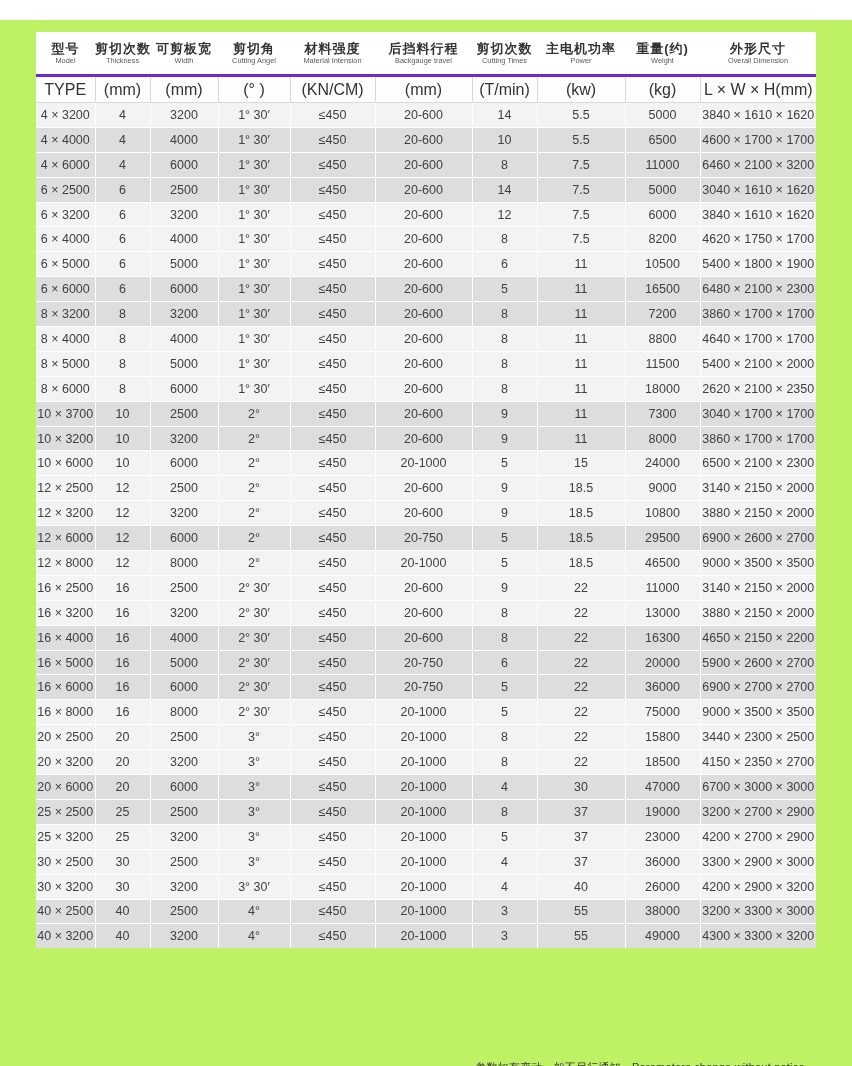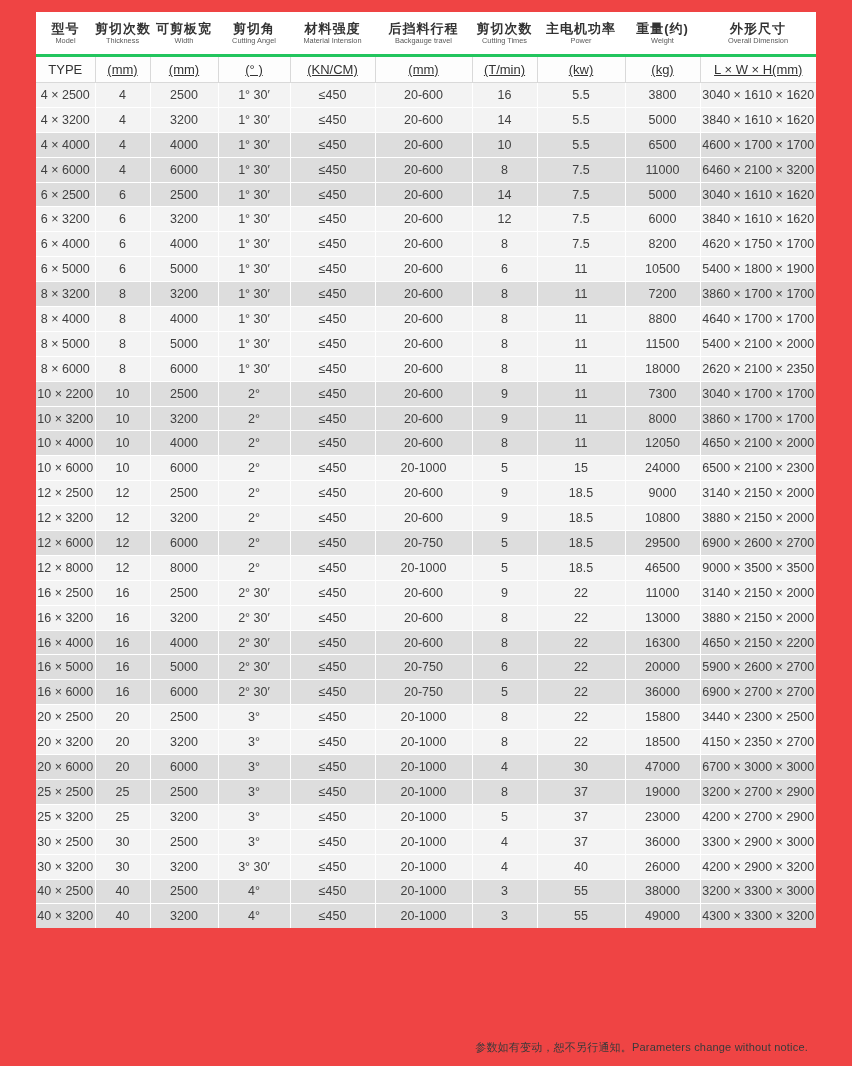--- a/index.html
+++ b/index.html
@@ -1,39 +1,39 @@
 <!DOCTYPE html>
 <html><head>
 <meta charset="utf-8">
 <style>
   html,body{margin:0;padding:0;background:#ffffff;}
   body{
     width:852px;height:1066px;position:relative;
     font-family:"Liberation Sans","DejaVu Sans",sans-serif;
     color:#3c3c3c;-webkit-font-smoothing:antialiased;
   }
-  .page{position:absolute;inset:0;background:#ef4444;}
+  .page{position:absolute;inset:0;background:#bef264;margin-top:20px;}
   .spec-table{
     position:absolute;left:36px;top:12px;width:780px;
     border-collapse:collapse;table-layout:fixed;
   }
   .spec-table th,.spec-table td{
     padding:0;margin:0;text-align:center;vertical-align:middle;
     font-weight:normal;overflow:hidden;white-space:nowrap;
   }
   
   .hdr-row th{height:42px;background:#fff;border:none;}
   .hdr-cn{display:block;font-size:13px;font-weight:bold;color:#333;line-height:15px;letter-spacing:1px;}
   .hdr-en{display:block;font-size:8px;color:#595959;line-height:10px;transform:scale(.92);}
   
   .unit-row td{
-    height:25px;background:#fdfdfd;font-size:13px;color:#333;
-    border-top:3px solid #22c55e;border-bottom:1px solid #d9d9d9;text-align:center;
+    height:25px;background:#fdfdfd;font-size:16px;color:#333;
+    border-top:3px solid #6d28d9;border-bottom:1px solid #d9d9d9;text-align:center;
   }
-  .unit-row td + td{border-left:1px solid #d9d9d9;text-decoration:underline;}
+  .unit-row td + td{border-left:1px solid #d9d9d9;}
   
   .data-row td{height:23.9px;font-size:12.5px;color:#404040;border-top:1px solid #ffffff;}
   .data-row td + td{border-left:1px solid #ffffff;}
   .data-row.light td{background:#f3f3f3;}
   .data-row.dark td{background:#dddddd;}
   .footnote{
     position:absolute;right:44px;top:1040px;
     font-size:11px;color:#3a3a3a;text-align:right;letter-spacing:.2px;
   }
 </style>
@@ -106,32 +106,20 @@
           <td>(KN/CM)</td>
           <td>(mm)</td>
           <td>(T/min)</td>
           <td>(kw)</td>
           <td>(kg)</td>
           <td>L × W × H(mm)</td>
         </tr>
     </thead>
     <tbody>
         <tr class="data-row light">
-          <td>4 × 2500</td>
-          <td>4</td>
-          <td>2500</td>
-          <td>1° 30′</td>
-          <td>≤450</td>
-          <td>20-600</td>
-          <td>16</td>
-          <td>5.5</td>
-          <td>3800</td>
-          <td>3040 × 1610 × 1620</td>
-        </tr>
-        <tr class="data-row light">
           <td>4 × 3200</td>
           <td>4</td>
           <td>3200</td>
           <td>1° 30′</td>
           <td>≤450</td>
           <td>20-600</td>
           <td>14</td>
           <td>5.5</td>
           <td>5000</td>
           <td>3840 × 1610 × 1620</td>
@@ -202,20 +190,32 @@
           <td>5000</td>
           <td>1° 30′</td>
           <td>≤450</td>
           <td>20-600</td>
           <td>6</td>
           <td>11</td>
           <td>10500</td>
           <td>5400 × 1800 × 1900</td>
         </tr>
         <tr class="data-row dark">
+          <td>6 × 6000</td>
+          <td>6</td>
+          <td>6000</td>
+          <td>1° 30′</td>
+          <td>≤450</td>
+          <td>20-600</td>
+          <td>5</td>
+          <td>11</td>
+          <td>16500</td>
+          <td>6480 × 2100 × 2300</td>
+        </tr>
+        <tr class="data-row dark">
           <td>8 × 3200</td>
           <td>8</td>
           <td>3200</td>
           <td>1° 30′</td>
           <td>≤450</td>
           <td>20-600</td>
           <td>8</td>
           <td>11</td>
           <td>7200</td>
           <td>3860 × 1700 × 1700</td>
@@ -250,21 +250,21 @@
           <td>6000</td>
           <td>1° 30′</td>
           <td>≤450</td>
           <td>20-600</td>
           <td>8</td>
           <td>11</td>
           <td>18000</td>
           <td>2620 × 2100 × 2350</td>
         </tr>
         <tr class="data-row dark">
-          <td>10 × 2200</td>
+          <td>10 × 3700</td>
           <td>10</td>
           <td>2500</td>
           <td>2°</td>
           <td>≤450</td>
           <td>20-600</td>
           <td>9</td>
           <td>11</td>
           <td>7300</td>
           <td>3040 × 1700 × 1700</td>
         </tr>
@@ -272,32 +272,20 @@
           <td>10 × 3200</td>
           <td>10</td>
           <td>3200</td>
           <td>2°</td>
           <td>≤450</td>
           <td>20-600</td>
           <td>9</td>
           <td>11</td>
           <td>8000</td>
           <td>3860 × 1700 × 1700</td>
-        </tr>
-        <tr class="data-row dark">
-          <td>10 × 4000</td>
-          <td>10</td>
-          <td>4000</td>
-          <td>2°</td>
-          <td>≤450</td>
-          <td>20-600</td>
-          <td>8</td>
-          <td>11</td>
-          <td>12050</td>
-          <td>4650 × 2100 × 2000</td>
         </tr>
         <tr class="data-row light">
           <td>10 × 6000</td>
           <td>10</td>
           <td>6000</td>
           <td>2°</td>
           <td>≤450</td>
           <td>20-1000</td>
           <td>5</td>
           <td>15</td>
@@ -404,20 +392,32 @@
           <td>16 × 6000</td>
           <td>16</td>
           <td>6000</td>
           <td>2° 30′</td>
           <td>≤450</td>
           <td>20-750</td>
           <td>5</td>
           <td>22</td>
           <td>36000</td>
           <td>6900 × 2700 × 2700</td>
+        </tr>
+        <tr class="data-row light">
+          <td>16 × 8000</td>
+          <td>16</td>
+          <td>8000</td>
+          <td>2° 30′</td>
+          <td>≤450</td>
+          <td>20-1000</td>
+          <td>5</td>
+          <td>22</td>
+          <td>75000</td>
+          <td>9000 × 3500 × 3500</td>
         </tr>
         <tr class="data-row light">
           <td>20 × 2500</td>
           <td>20</td>
           <td>2500</td>
           <td>3°</td>
           <td>≤450</td>
           <td>20-1000</td>
           <td>8</td>
           <td>22</td>

